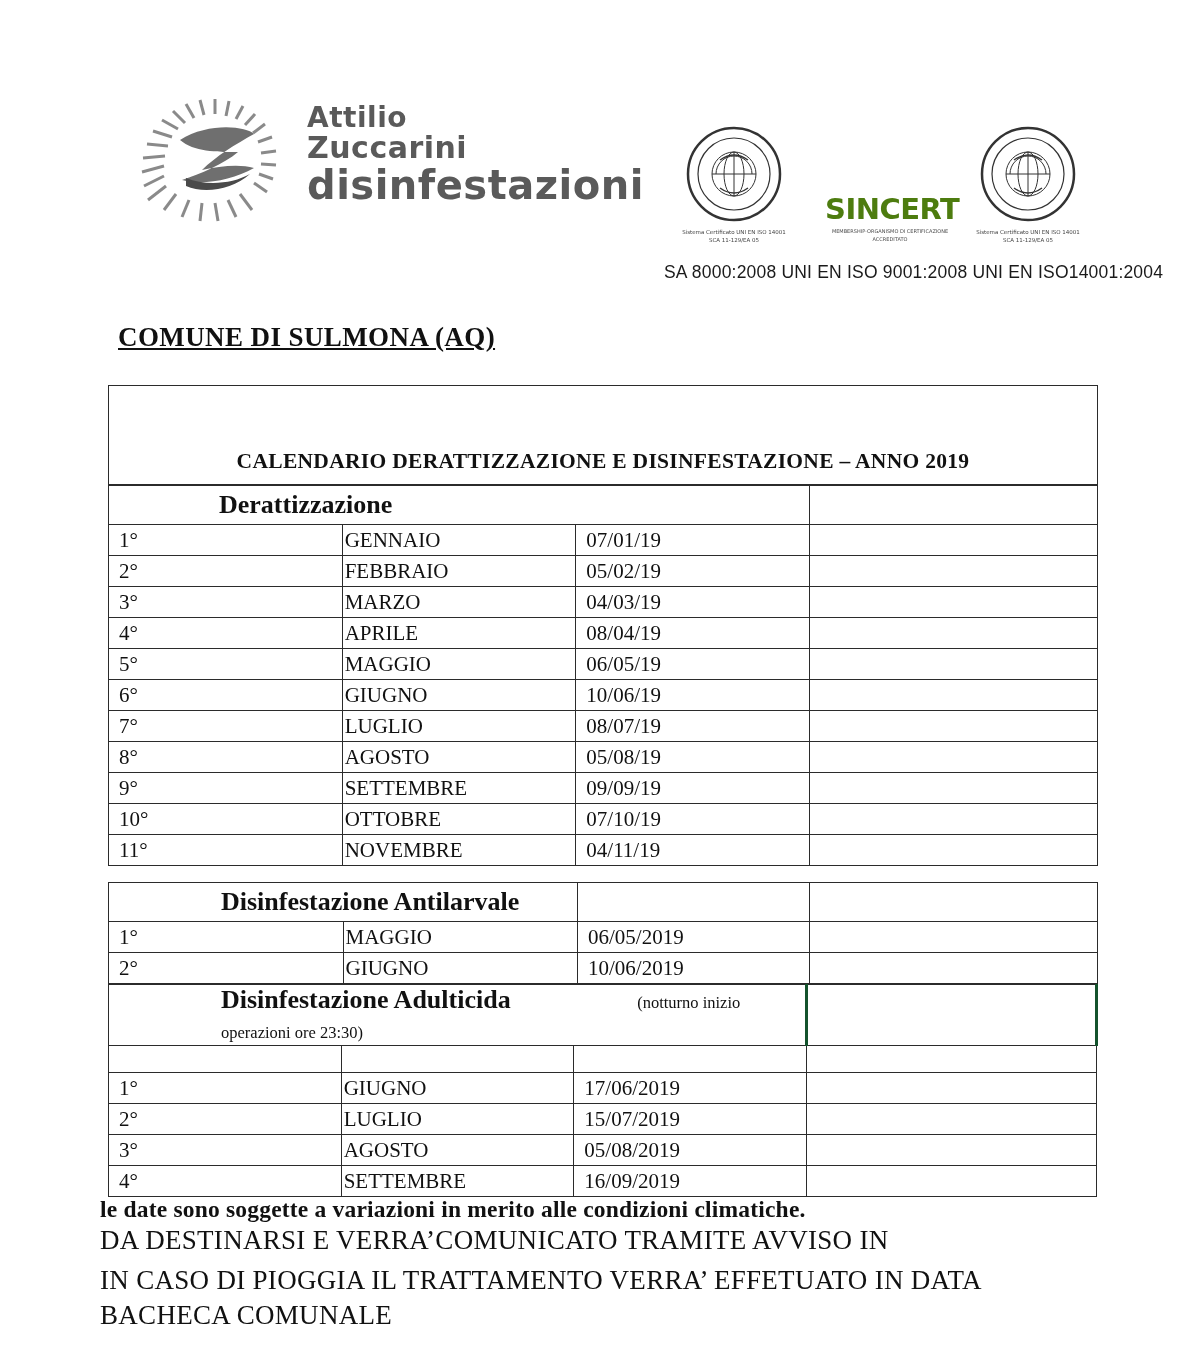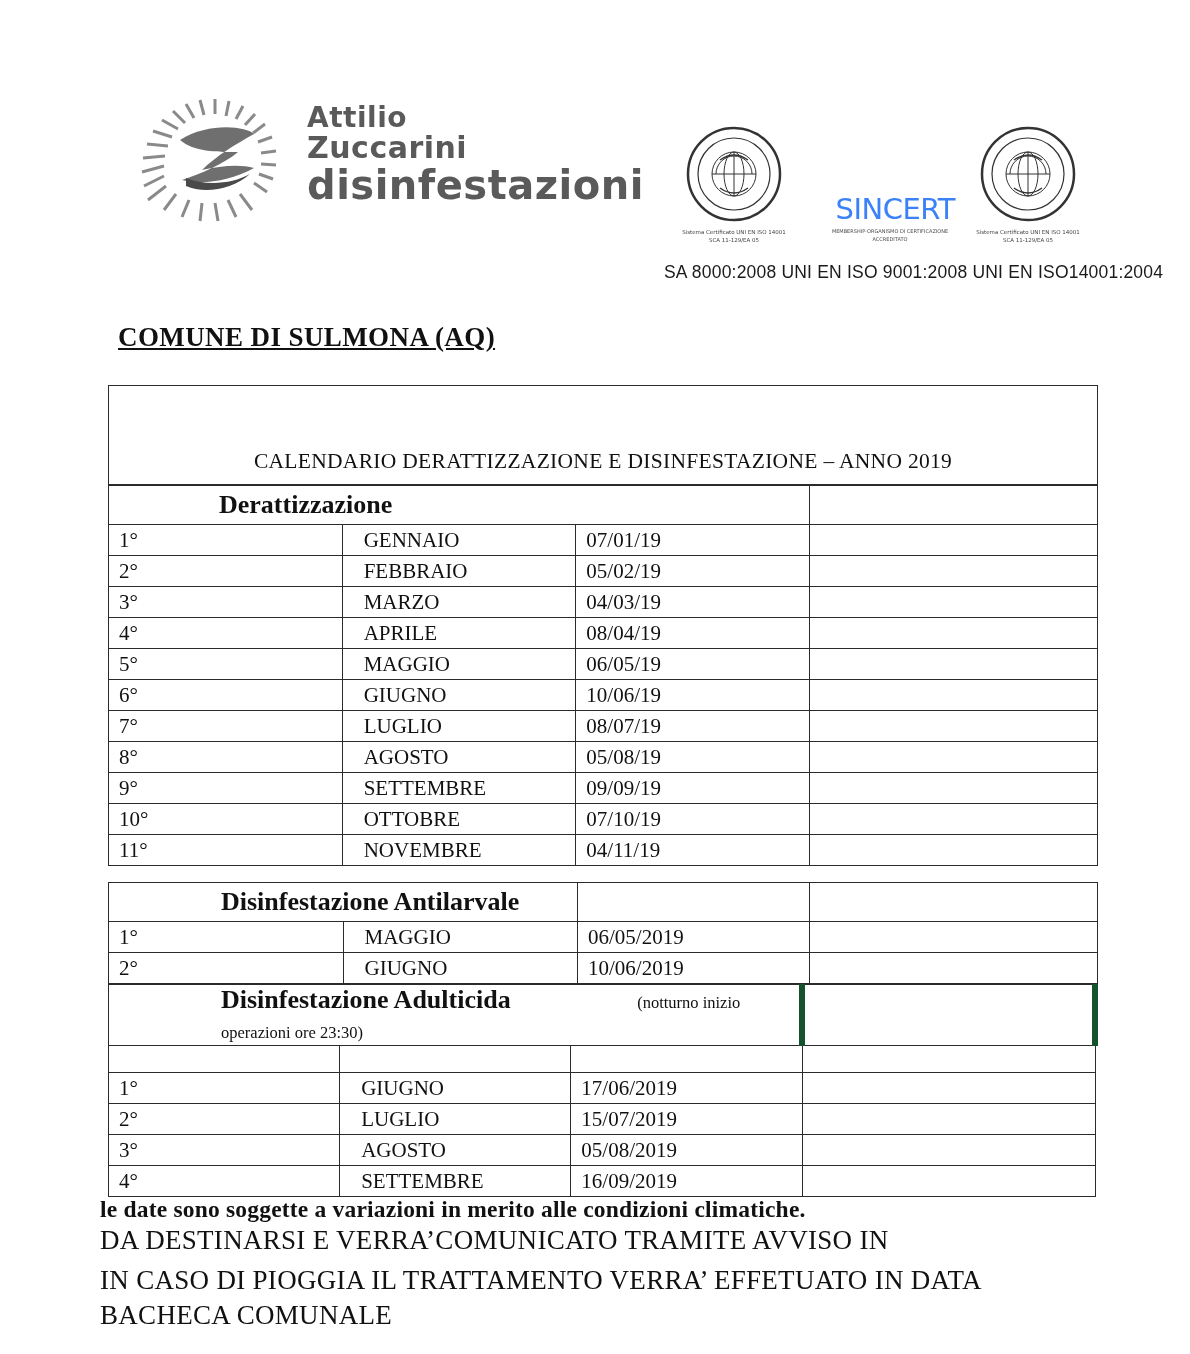--- a/index.html
+++ b/index.html
@@ -74,23 +74,23 @@
   .cert-caption.c { left: 313px; top: 108px; }
   .sincert {
     position: absolute;
     left: 165px;
     top: 72px;
     width: 130px;
     text-align: center;
   }
   .sincert .word {
     font-family: "DejaVu Sans", sans-serif;
-    font-weight: normal;
+    font-weight: bold;
     font-size: 29px;
-    color: #3b82f6;
+    color: #4d7c0f;
     letter-spacing: -0.5px;
     text-align: right;
   }
   .sincert .sub {
     font-family: "DejaVu Sans", sans-serif;
     font-size: 5px;
     color: #4a4a4a;
     margin-top: 2px;
     line-height: 1.5;
   }
@@ -133,30 +133,30 @@
     height: 30px;
     padding: 0 6px;
     font-size: 21px;
     vertical-align: middle;
   }
 
   
   .banner td {
     height: 88px;
     text-align: center;
-    font-weight: normal;
+    font-weight: bold;
     font-size: 21.5px;
     letter-spacing: 0.3px;
     vertical-align: bottom;
     padding-bottom: 10px;
   }
 
   .tbl { margin-top: 0; }
   .col-n  { width: 100px; text-align: left; padding-left: 10px; }
-  .col-m  { width: 400px; padding-left: 21px; }
+  .col-m  { width: 400px; padding-left: 2px; }
   .col-d  { width: 215px; padding-left: 10px; }
   .col-x  { width: 275px; }
 
   .section-head td {
     height: 38px;
     font-weight: bold;
     font-size: 26px;
   }
   .section-head .title-cell {
     text-align: left;
@@ -164,21 +164,21 @@
     margin-left: 41px;
   }
   .section-head .title-cell.mid {
     padding-left: 112px;
   }
   .note-inline {
     font-weight: normal;
     font-size: 16.5px;
     font-family: "Liberation Serif", serif;
   }
-  .wide-head td { border-right: 6px solid #14532d; }
+  .wide-head td { border-right: 3px solid #14532d; }
 
   .spacer-row td {
     border: none;
     height: 16px;
   }
   .empty-band td { height: 26px; }
 
   
   .footer {
     position: absolute;

